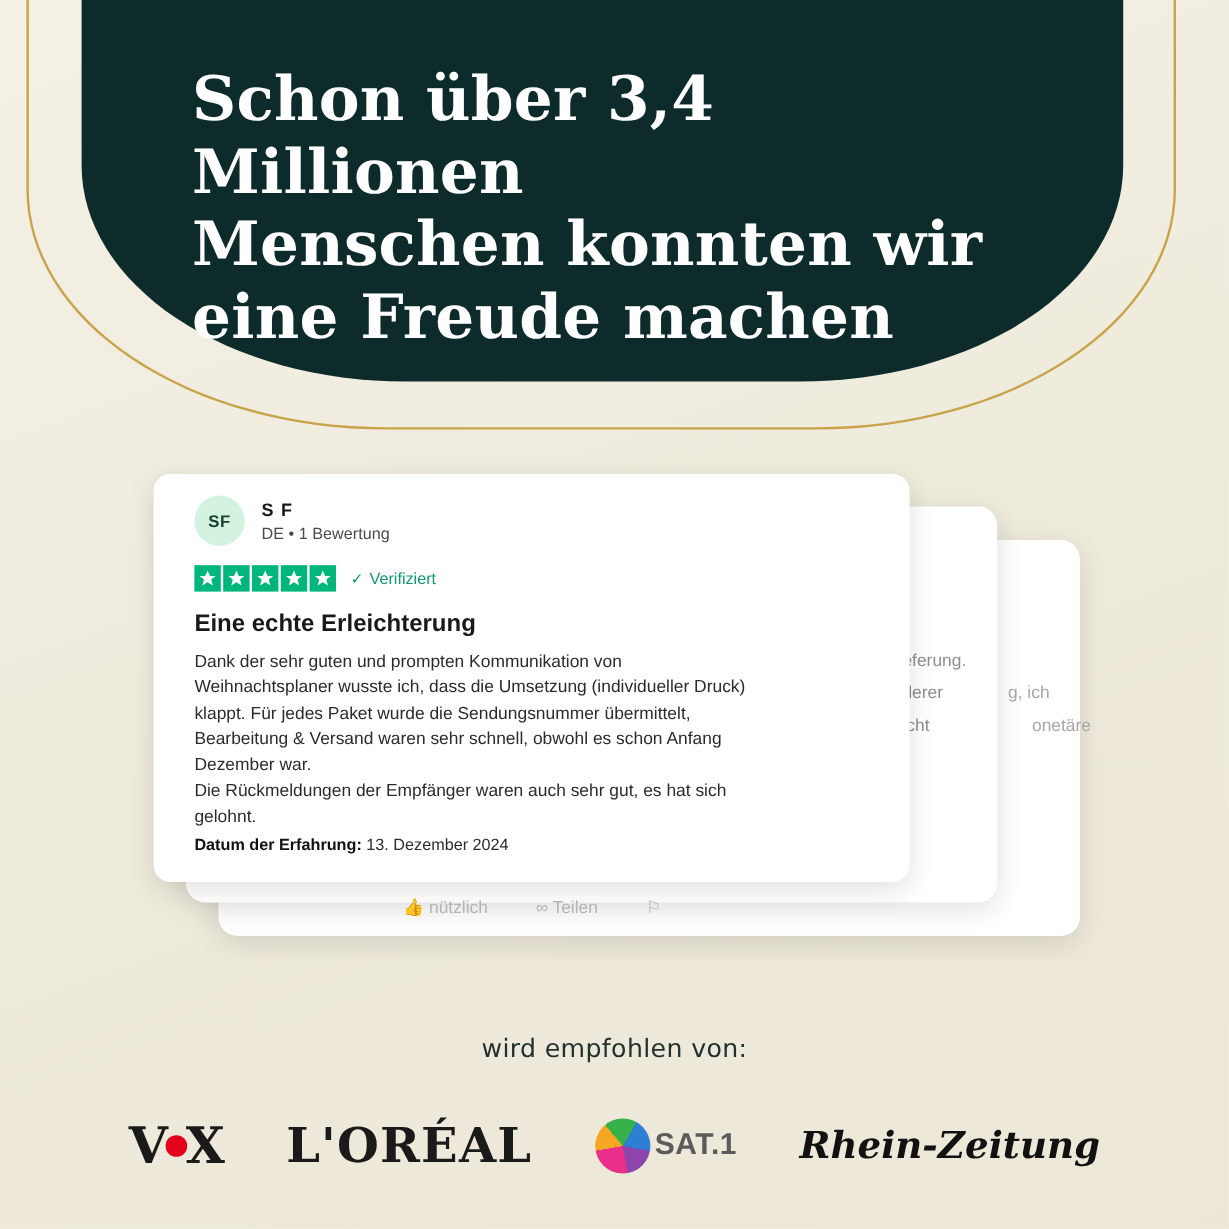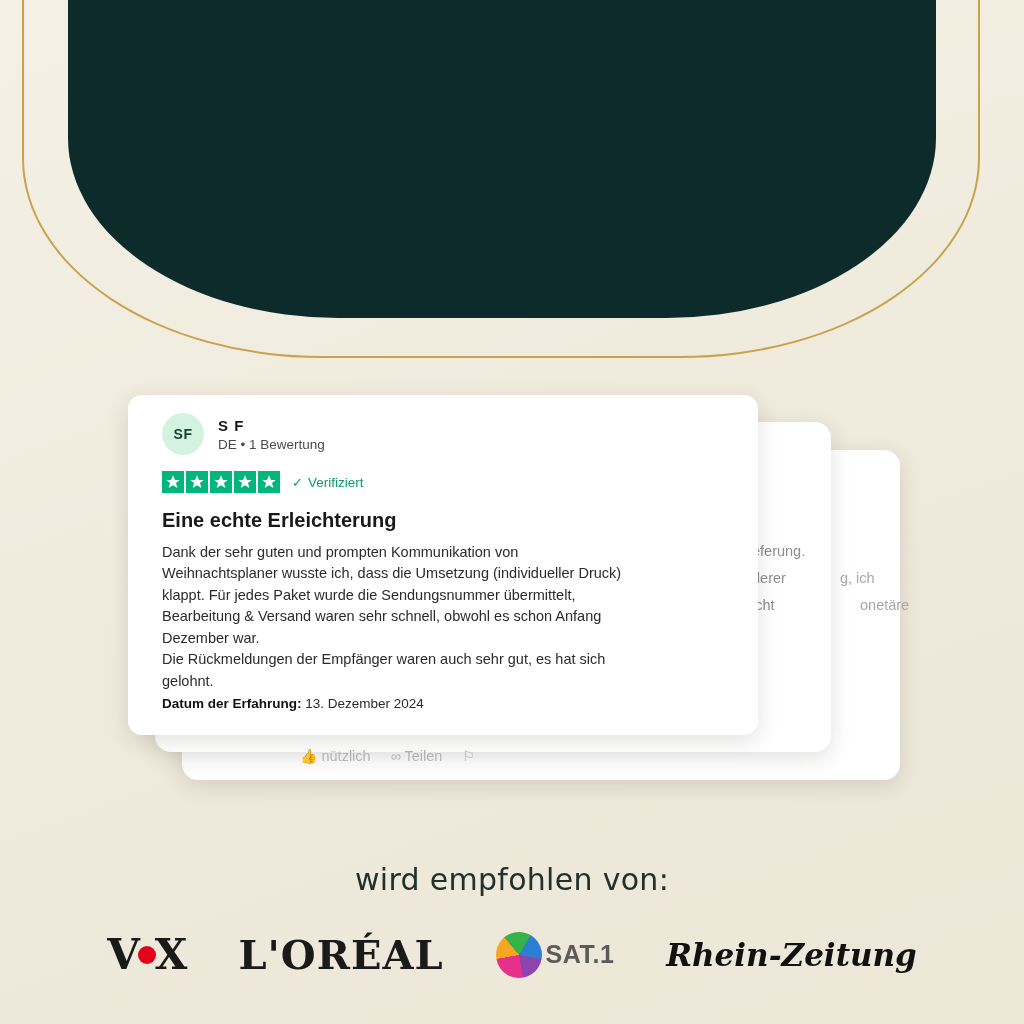--- a/index.html
+++ b/index.html
@@ -92,23 +92,24 @@
   .peek.p2 { left: 752px; top: 190px; }
   .peek.p3 { left: 752px; top: 217px; }
   .peek.p4 { left: 840px; top: 190px; }
   .peek.p5 { left: 860px; top: 217px; }
   .peek.faint { color: #a6a6a6; }
 
   .peek-actions {
     position: absolute;
     display: flex;
     align-items: flex-start;
-    gap: 20px;
+    gap: 40px;
     color: #b6b6b6;
     font-size: 14.5px;
+    margin-left: 36px;
   }
   .peek-actions .ico { font-size: 14px; }
   .pa1 { left: 200px; top: 338px; }
   .pa2 { left: 300px; top: 368px; }
 
   
   .rev-head { display: flex; align-items: center; gap: 14px; }
   .avatar {
     width: 42px; height: 42px; border-radius: 50%;
     background: #d3f3e0; color: #1b4332;
@@ -141,21 +142,21 @@
     margin-top: 4px;
     font-size: 13.5px; color: #2b2b2b;
   }
   .rev-date b { color: #111; }
 
   
   .rec-label {
     position: absolute;
     left: 0; top: 862px; width: 1024px;
     text-align: center;
-    font-size: 30px;
+    font-size: 21px;
     color: #22312e;
     font-family: "DejaVu Sans", sans-serif;
     letter-spacing: 0.3px;
   }
   .logos {
     position: absolute;
     left: 0; top: 930px; width: 1024px;
     display: flex; align-items: center; justify-content: center;
     gap: 52px;
   }
@@ -192,20 +193,23 @@
   }
 </style>
 </head>
 <body>
 
 <div id="stage">
 
   <div class="hero-wrap">
     <div class="hero-outline"></div>
     <div class="hero-panel"></div>
+    <div class="hero-title">Schon über 3,4 Millionen
+Menschen konnten wir
+eine Freude machen</div>
   </div>
 
   <div class="cards">
 
     <div class="card card-back2"></div>
     <div class="card card-back1"></div>
 
     <div class="peek p1">eferung.</div>
     <div class="peek p2">derer</div>
     <div class="peek p3">icht</div>

